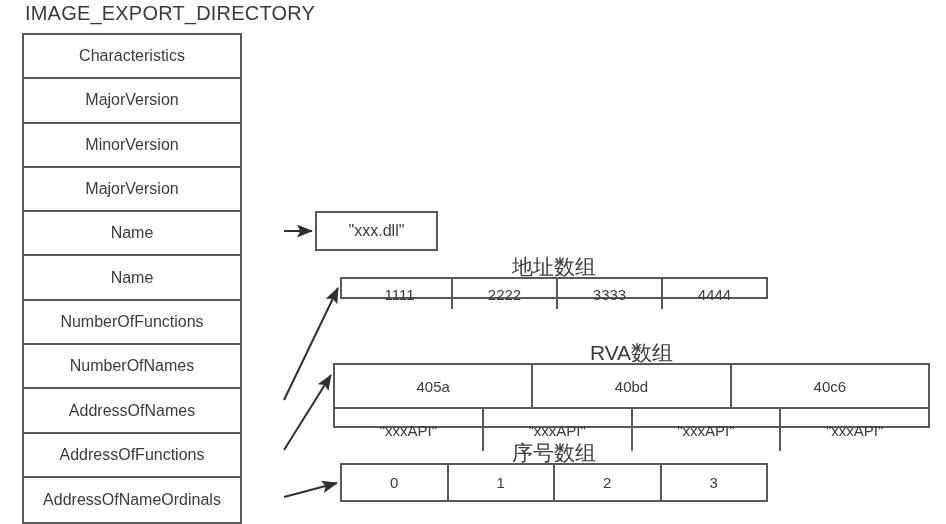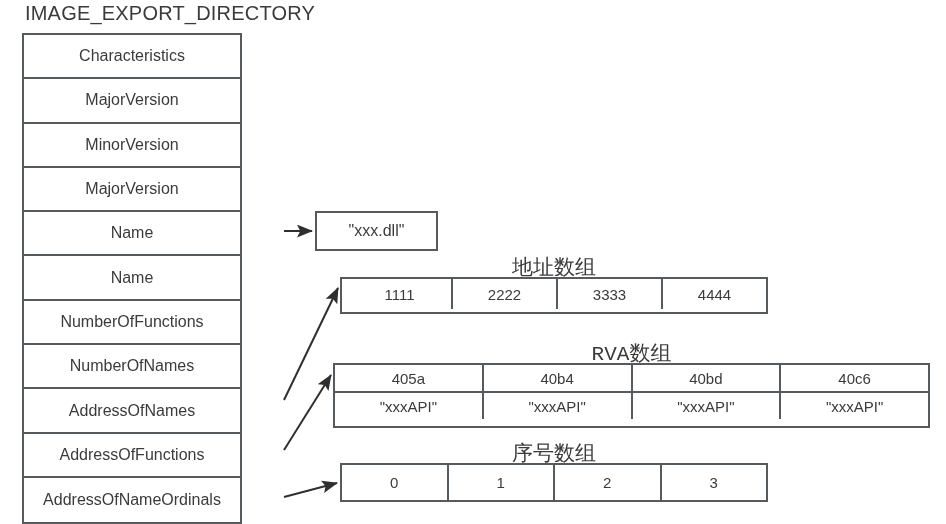--- a/index.html
+++ b/index.html
@@ -100,42 +100,41 @@
     display: flex;
     align-items: center;
     justify-content: center;
     font-size: 16px;
   }
   
   #address-array-box {
     left: 340px;
     top: 277px;
     width: 428px;
-    height: 37px;
+    height: 22px;
     padding-left: 6px;
   }
   #address-array-box .cell { height: 30px; }
   #address-array-caption {
     left: 340px;
     top: 253px;
     width: 428px;
   }
   
   #rva-array-box {
     left: 333px;
     top: 363px;
     width: 597px;
     height: 65px;
   }
-  #rva-array-box .cell { height: 26px; }
+  #rva-array-box .cell { height: 42px; }
   #rva-array-caption {
     left: 333px;
     top: 339px;
     width: 597px;
-    font-family: Liberation Mono, monospace;
   }
   
   #ordinal-array-box {
     left: 340px;
     top: 463px;
     width: 428px;
     height: 39px;
   }
   #ordinal-array-box .cell { height: 35px; }
   #ordinal-array-caption {
@@ -222,21 +221,20 @@
       <div class="cell">2222</div>
       <div class="cell">3333</div>
       <div class="cell">4444</div>
     </div>
   </div>
 
   <div class="caption" id="rva-array-caption">RVA数组</div>
   <div class="box" id="rva-array-box">
     <div class="cells">
       <div class="cell">405a</div>
-      <div class="cell">40b4</div>
       <div class="cell">40bd</div>
       <div class="cell">40c6</div>
     </div>
     <div class="cells divider-top">
       <div class="cell">"xxxAPI"</div>
       <div class="cell">"xxxAPI"</div>
       <div class="cell">"xxxAPI"</div>
       <div class="cell">"xxxAPI"</div>
     </div>
   </div>

